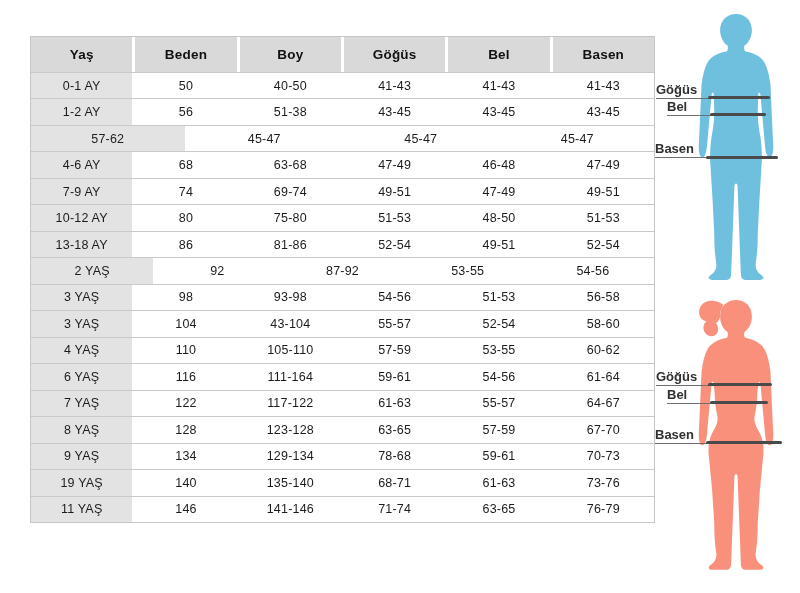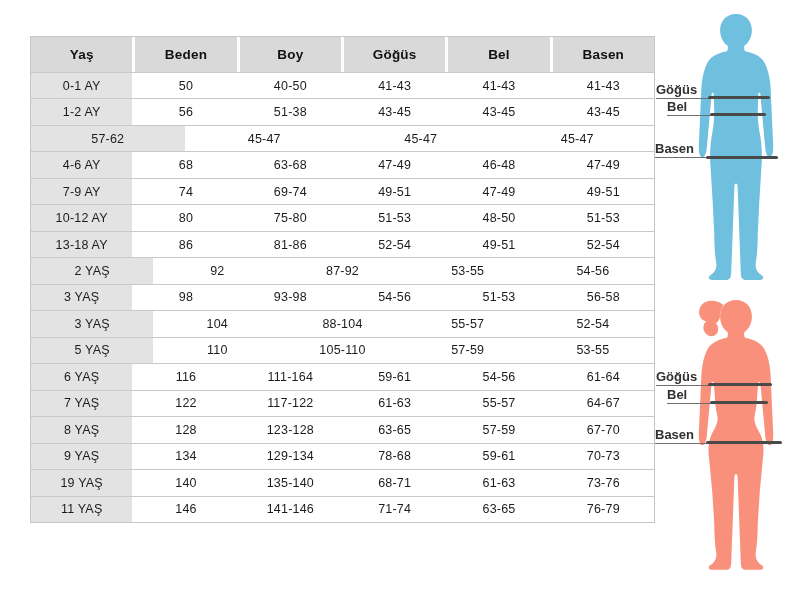--- a/index.html
+++ b/index.html
@@ -128,30 +128,32 @@
         <div class="tcell">3 YAŞ</div>
         <div class="tcell">98</div>
         <div class="tcell">93-98</div>
         <div class="tcell">54-56</div>
         <div class="tcell">51-53</div>
         <div class="tcell">56-58</div>
       </div>
       <div class="trow">
         <div class="tcell">3 YAŞ</div>
         <div class="tcell">104</div>
-        <div class="tcell">88-104</div>
+        <div class="tcell">43-104</div>
         <div class="tcell">55-57</div>
         <div class="tcell">52-54</div>
-      </div>
-      <div class="trow">
-        <div class="tcell">5 YAŞ</div>
+        <div class="tcell">58-60</div>
+      </div>
+      <div class="trow">
+        <div class="tcell">4 YAŞ</div>
         <div class="tcell">110</div>
         <div class="tcell">105-110</div>
         <div class="tcell">57-59</div>
         <div class="tcell">53-55</div>
+        <div class="tcell">60-62</div>
       </div>
       <div class="trow">
         <div class="tcell">6 YAŞ</div>
         <div class="tcell">116</div>
         <div class="tcell">111-164</div>
         <div class="tcell">59-61</div>
         <div class="tcell">54-56</div>
         <div class="tcell">61-64</div>
       </div>
       <div class="trow">

